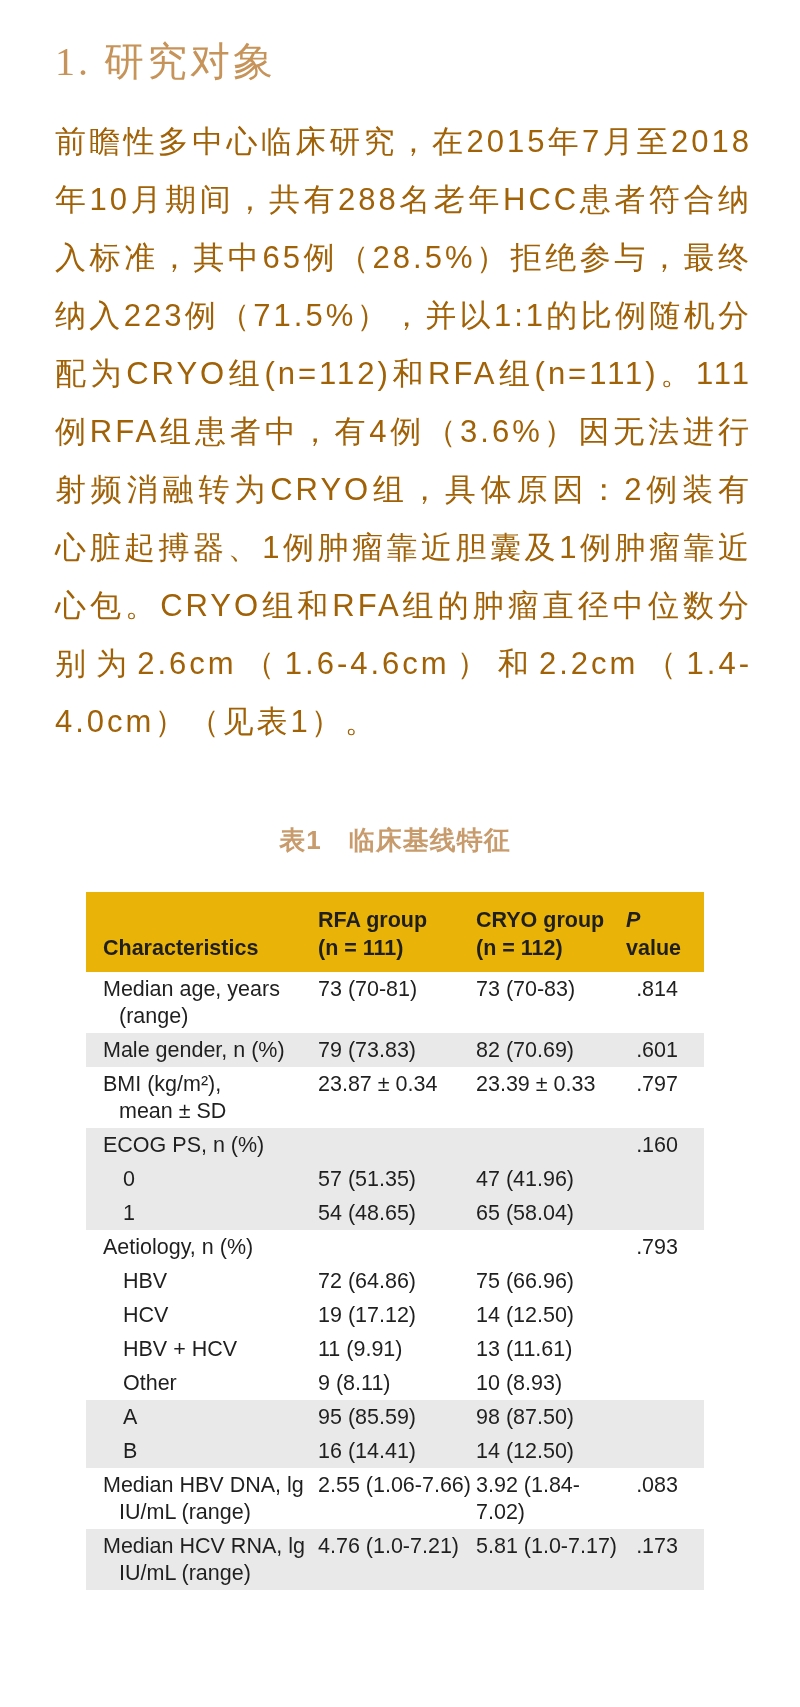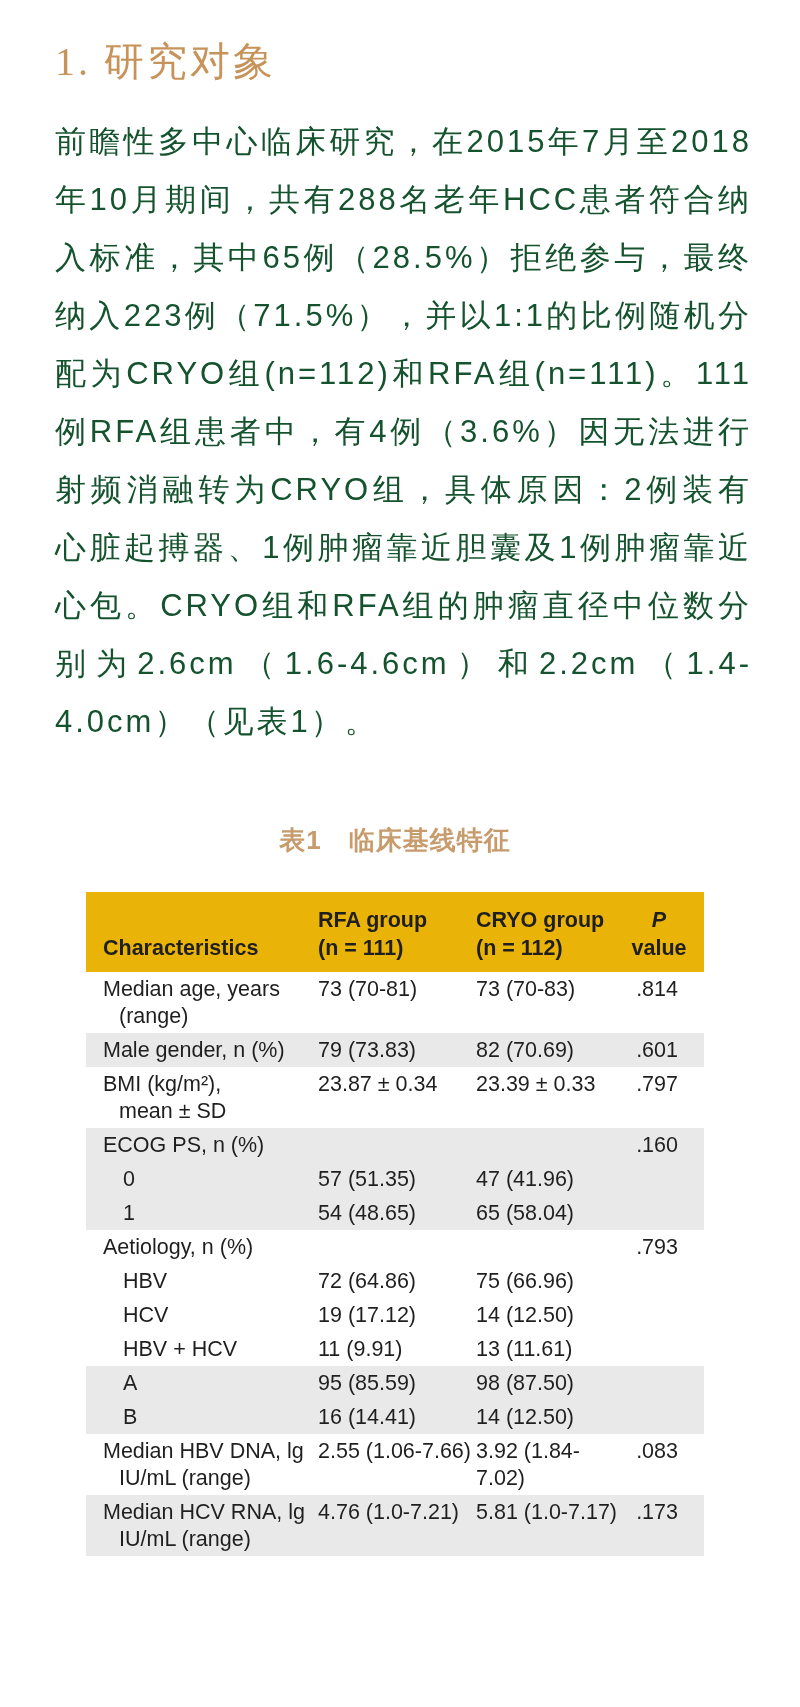--- a/index.html
+++ b/index.html
@@ -21,21 +21,21 @@
     color: #c6945a;
   }
 
   
   .body-paragraph {
     margin: 24px 48px 0 55px;
     font-size: 31px;
     line-height: 58px;
     letter-spacing: 3px;
     text-align: justify;
-    color: #14532d;
+    color: #a16207;
   }
 
   
   .table-section { width: 618px; margin: 0 0 0 86px; }
   .table-caption {
     margin-top: 72px;
     text-align: center;
     font-weight: 700;
     font-size: 26px;
     letter-spacing: 1px;
@@ -57,21 +57,21 @@
 
   thead th {
     background: #eab308;
     vertical-align: bottom;
     text-align: left;
     font-weight: 700;
     padding: 14px 0 10px 0;
     line-height: 28px;
   }
   thead th.col-char { padding-left: 17px; }
-  thead th.col-p { text-align: center; padding-right: 12px; }
+  thead th.col-p { text-align: left; padding-right: 12px; }
   thead th.col-p i { font-style: italic; }
 
   tbody td {
     vertical-align: top;
     text-align: left;
     padding: 4px 0 3px 0;
     line-height: 27px;
     background: #ffffff;
   }
   tbody tr.shade td { background: #e9e9e9; }
@@ -201,20 +201,29 @@
   </tr>
           <tr>
     <td class="cell-label">
       <div class="label-main indent">HBV + HCV</div>
 
     </td>
     <td class="cell-rfa">11 (9.91)</td>
     <td class="cell-cryo">13 (11.61)</td>
     <td class="cell-p"></td>
   </tr>
+          <tr>
+    <td class="cell-label">
+      <div class="label-main indent">Other</div>
+
+    </td>
+    <td class="cell-rfa">9 (8.11)</td>
+    <td class="cell-cryo">10 (8.93)</td>
+    <td class="cell-p"></td>
+  </tr>
           <tr class="shade">
     <td class="cell-label">
       <div class="label-main indent">A</div>
 
     </td>
     <td class="cell-rfa">95 (85.59)</td>
     <td class="cell-cryo">98 (87.50)</td>
     <td class="cell-p"></td>
   </tr>
           <tr class="shade">

